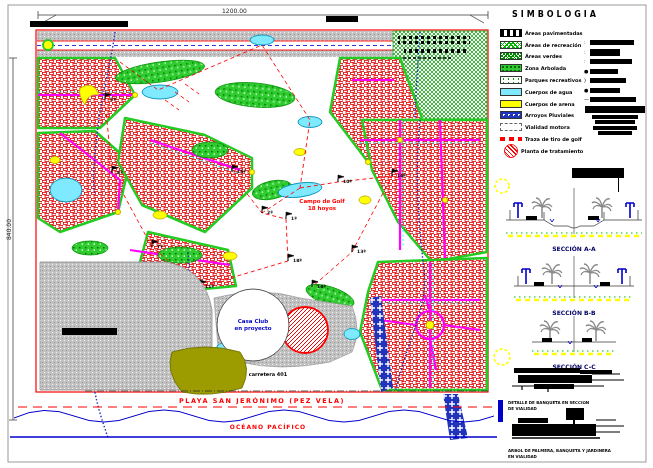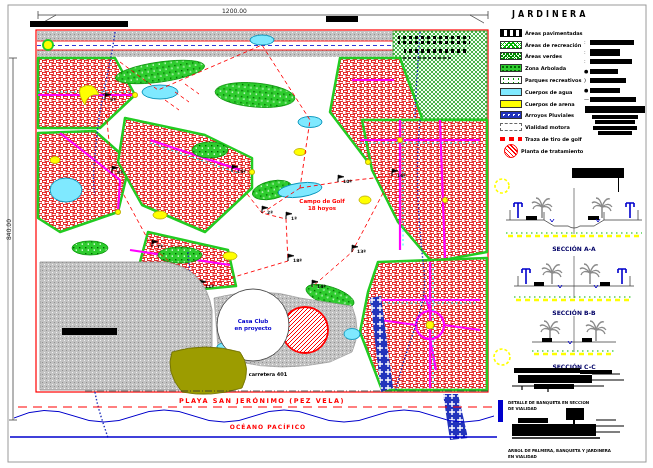--- a/index.html
+++ b/index.html
@@ -291,21 +291,21 @@
   </g>
 
   <g>
     <circle cx="502" cy="186" r="7" fill="none" stroke="#ffff00" stroke-width="1.6" stroke-dasharray="3 2"></circle>
     <circle cx="502" cy="357" r="8" fill="none" stroke="#ffff00" stroke-width="1.6" stroke-dasharray="3 2"></circle>
     <rect x="498" y="400" width="5" height="22" fill="#0000cc"></rect>
   </g>
 </svg>
 
 <div id="legend">
-  <div class="title">JARDINERA</div>
+  <div class="title">SIMBOLOGIA</div>
 
   <div>
     <div class="lg-row">
           <span class="sw sw-paved"></span>
           <span class="lbl">Áreas pavimentadas</span>
         </div>
     <div class="lg-row">
           <span class="sw sw-recreation"></span>
           <span class="lbl">Áreas de recreación</span>
         </div>

